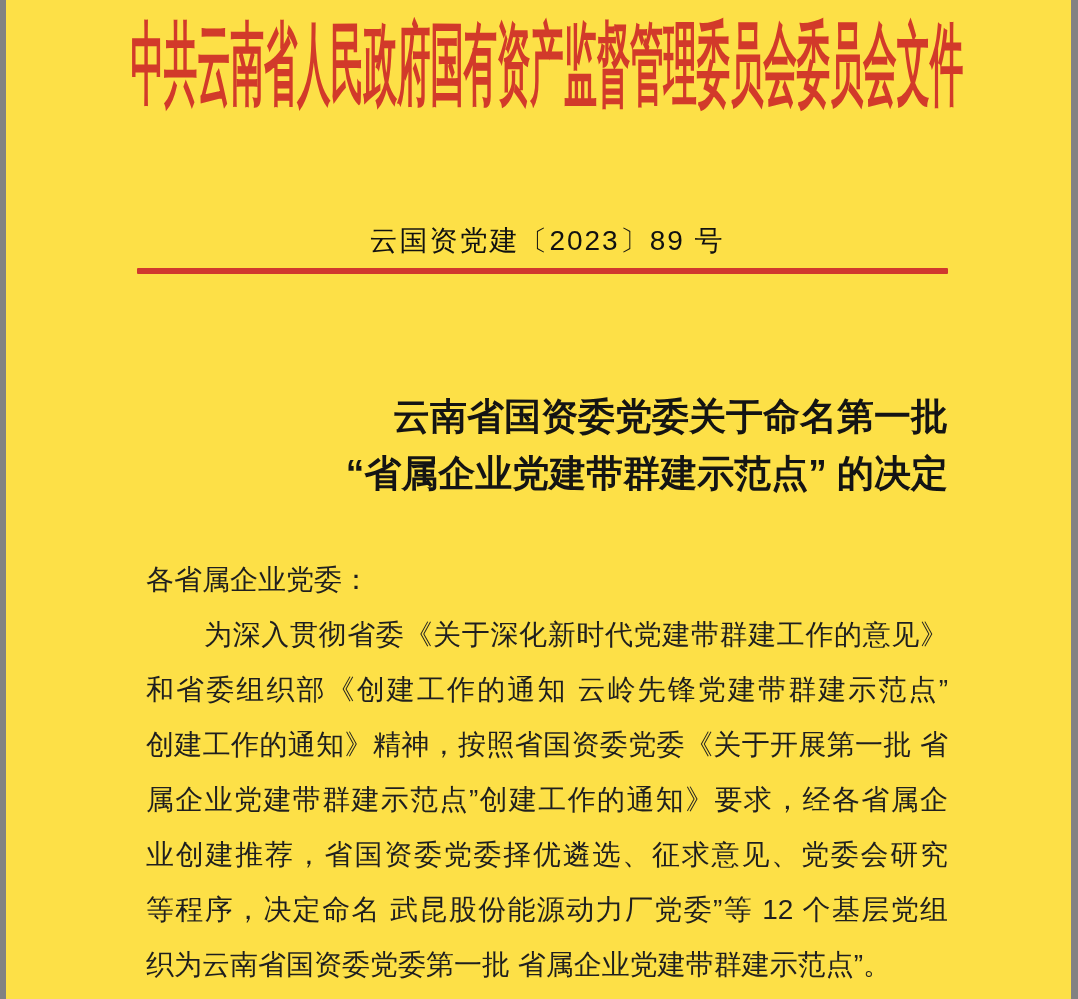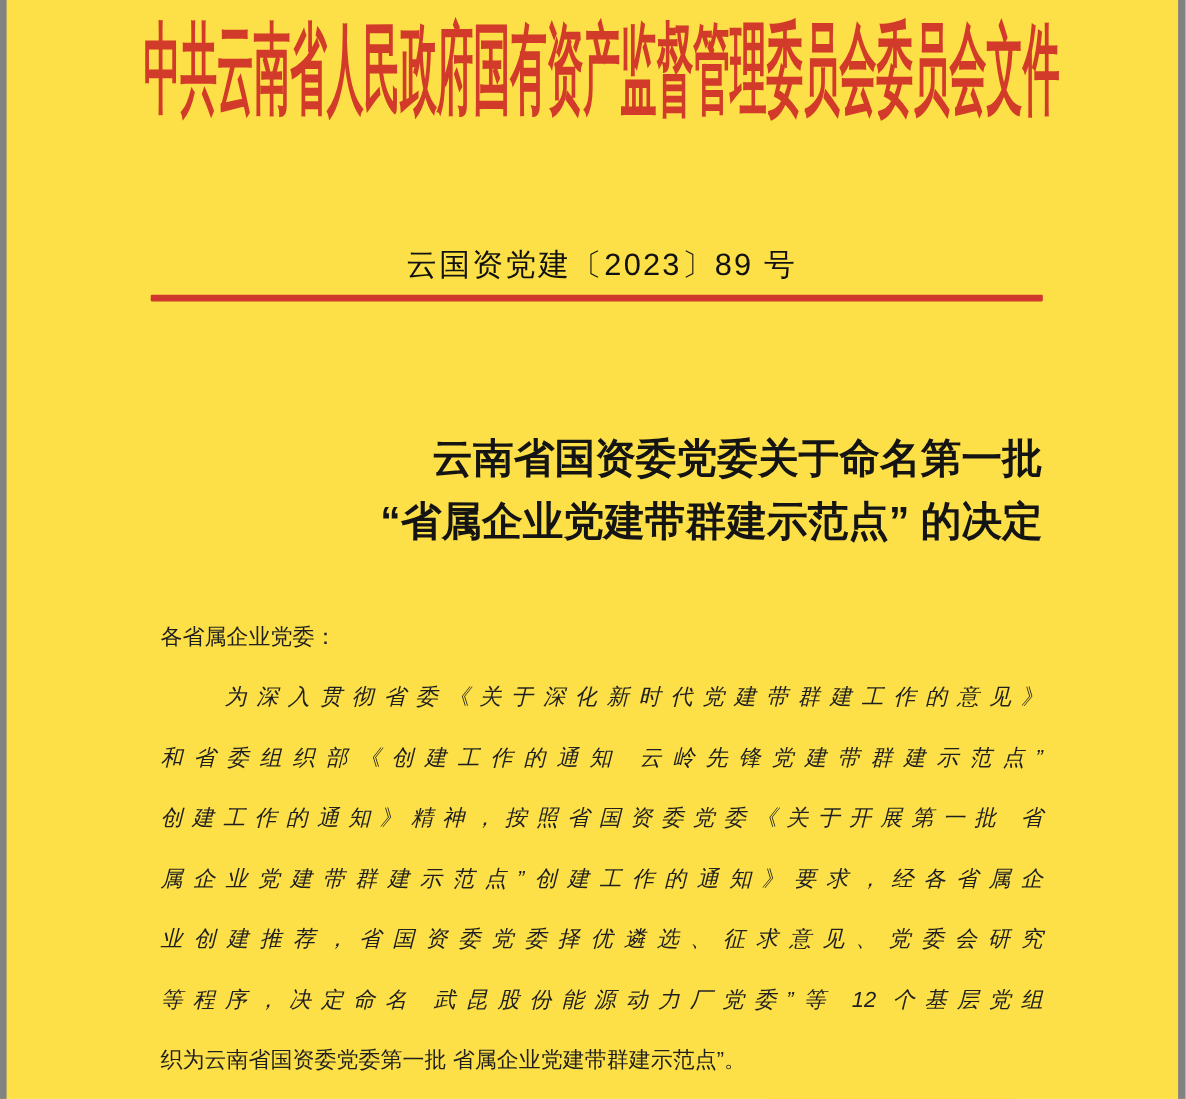--- a/index.html
+++ b/index.html
@@ -76,28 +76,27 @@
     font-size: 37px;
     line-height: 57px;
     color: #141414;
   }
 
   .body-block {
     position: absolute;
     top: 552px;
     left: 146px;
     width: 802px;
-    font-size: 20px;
+    font-size: 28px;
     line-height: 55px;
     color: var(--body-text, #1f1f1f);
   }
   .body-block .line.just {
     text-align: justify;
     text-align-last: justify;
-    font-style: italic;
   }
   .body-block .line.indent { text-indent: 58px; }
   .salutation { text-align: left; }
 </style>
 </head>
 <body>
 
 <div class="page">
   <div class="edge edge-left"></div>
   <div class="edge edge-right"></div>

